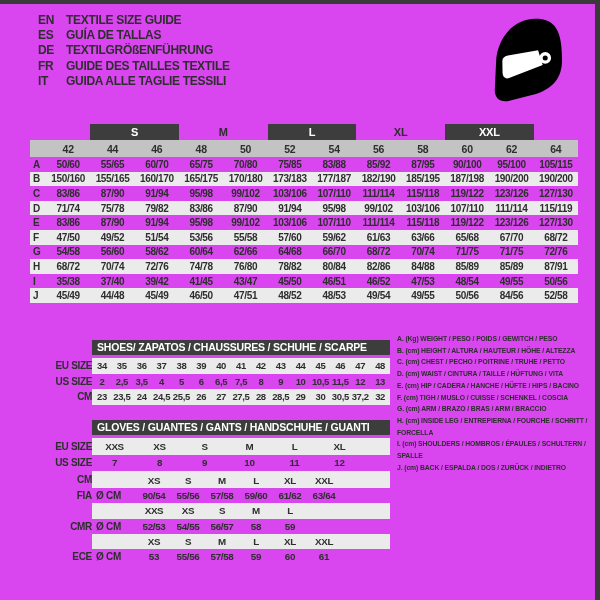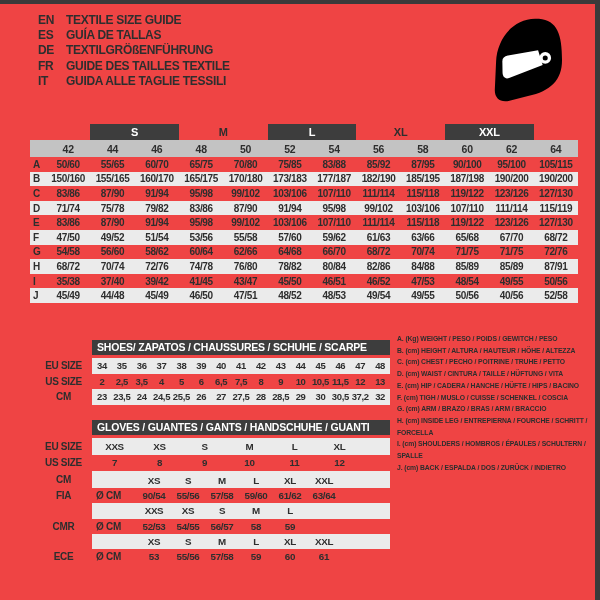--- a/index.html
+++ b/index.html
@@ -1,21 +1,21 @@
 <!DOCTYPE html>
 <html><head>
 <meta charset="utf-8">
 <style>
   html,body{margin:0;padding:0;}
   body{
     width:600px;height:600px;background:#ffffff;
     font-family:"Liberation Sans", sans-serif;color:#2e2e2e;
     -webkit-font-smoothing:antialiased;
   }
-  .sheet{position:relative;width:600px;height:600px;overflow:hidden;background:#ef4444;}
+  .sheet{position:relative;width:600px;height:600px;overflow:hidden;background:#d946ef;}
   .border-top{position:absolute;left:0;top:0;width:600px;height:4px;background:#3a3a3a;}
   .border-right{position:absolute;left:595px;top:0;width:5px;height:600px;background:#3a3a3a;}
 
   
   .titles{position:absolute;left:38px;top:13px;}
   .title-row{display:flex;font-weight:700;font-size:12px;line-height:15.2px;letter-spacing:-0.3px;white-space:nowrap;}
   .title-lang{width:28px;flex:0 0 28px;}
 
   
   .helmet-icon{position:absolute;left:486px;top:12px;width:84px;height:96px;}
@@ -38,21 +38,21 @@
   #shoes-table{top:336px;}
   #gloves-table{top:416px;}
   #helmet-table{top:473px;}
   .s-row{display:grid;grid-template-columns:62px repeat(15,1fr);align-items:center;height:15.5px;font-weight:700;font-size:9.5px;letter-spacing:-0.35px;}
   .g-row{display:grid;grid-template-columns:62px repeat(6,45px) 28px;align-items:center;height:16.5px;font-weight:700;font-size:9.8px;letter-spacing:-0.3px;}
   .h-row{display:grid;grid-template-columns:62px 45px repeat(6,34px) 1fr;align-items:center;height:15.2px;font-weight:700;font-size:9.8px;letter-spacing:-0.3px;}
   .bar-row{height:22px;}
   .bar{grid-column:2 / -1;height:15px;background:#3d3d3d;color:#fff;display:flex;align-items:center;
        font-weight:700;font-size:10.5px;letter-spacing:-0.2px;padding-left:5px;white-space:nowrap;}
   .hbar{height:16px;}
-  .row-label{text-align:center;padding-left:5px;font-size:10px;white-space:nowrap;}
+  .row-label{text-align:right;padding-left:5px;font-size:10px;white-space:nowrap;}
   .sc{background:#ebebeb;height:100%;display:flex;align-items:center;justify-content:center;}
   .cellc{display:flex;align-items:center;justify-content:center;height:100%;white-space:nowrap;}
   .ocm{justify-content:flex-start;padding-left:4px;font-size:10px;}
 
   
   .legend{position:absolute;left:397px;top:333px;width:197px;font-weight:700;font-size:6.8px;line-height:11.7px;letter-spacing:-0.1px;}
   .legend-item{white-space:normal;}
 </style>
 </head>
 <body>
@@ -257,21 +257,21 @@
         <div class="cell">45/49</div>
         <div class="cell">44/48</div>
         <div class="cell">45/49</div>
         <div class="cell">46/50</div>
         <div class="cell">47/51</div>
         <div class="cell">48/52</div>
         <div class="cell">48/53</div>
         <div class="cell">49/54</div>
         <div class="cell">49/55</div>
         <div class="cell">50/56</div>
-        <div class="cell">40/56</div>
+        <div class="cell">84/56</div>
         <div class="cell">52/58</div>
       </div>
     </div>
 
   <div class="sub-table" id="shoes-table">
       <div class="s-row bar-row">
         <div></div>
         <div class="bar">SHOES/ ZAPATOS / CHAUSSURES / SCHUHE / SCARPE</div>
       </div>
       <div class="s-row">

